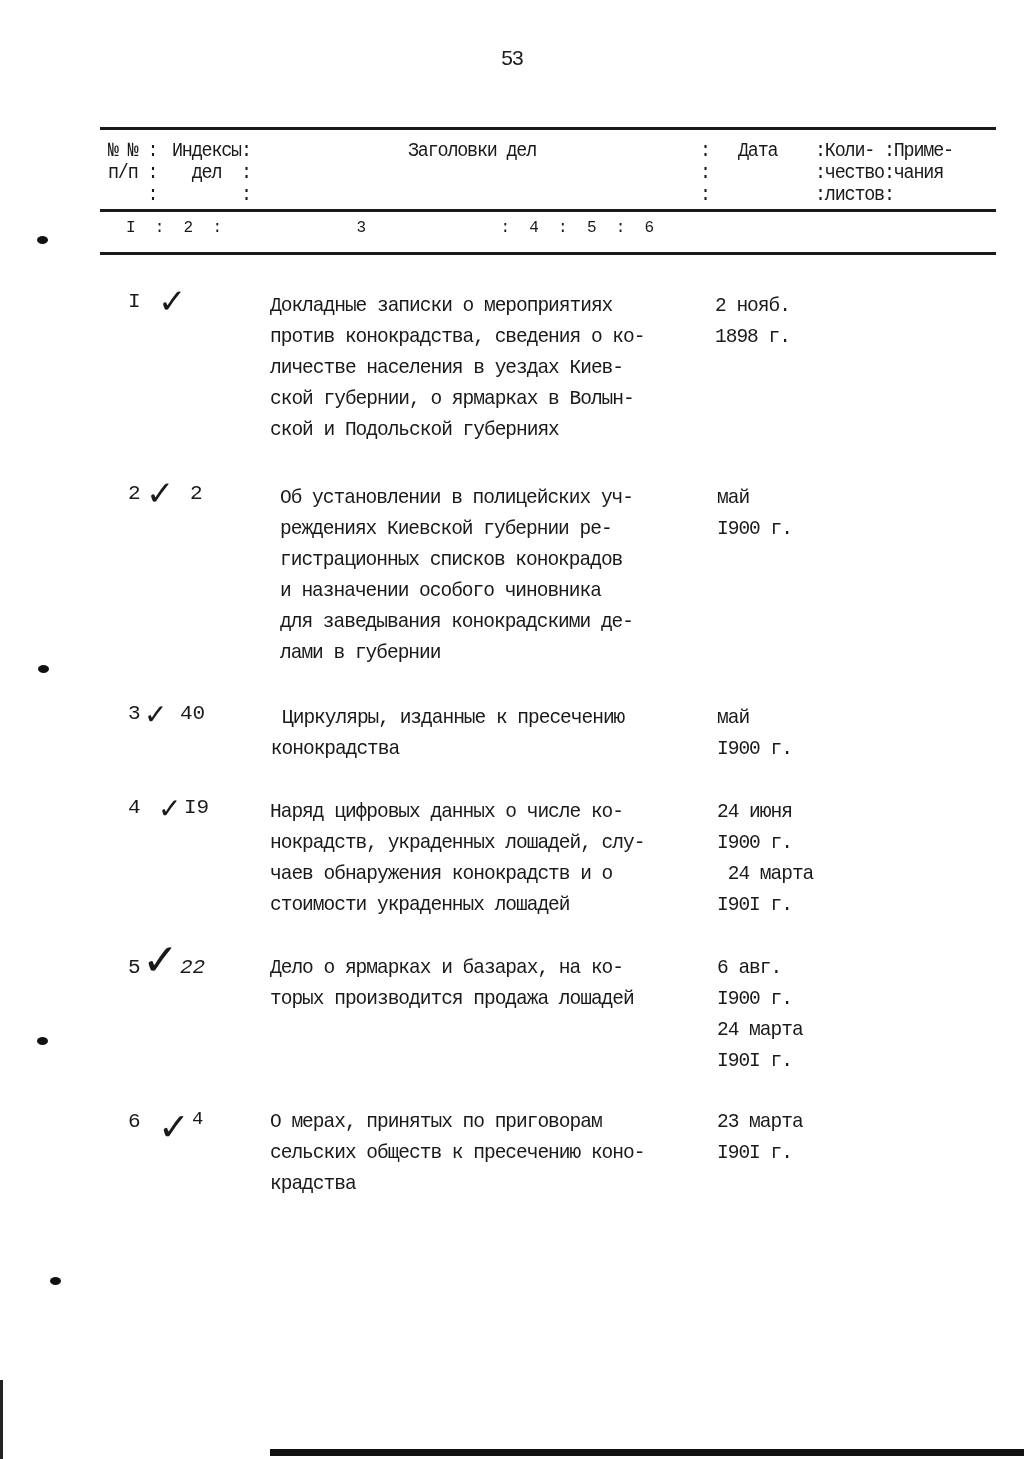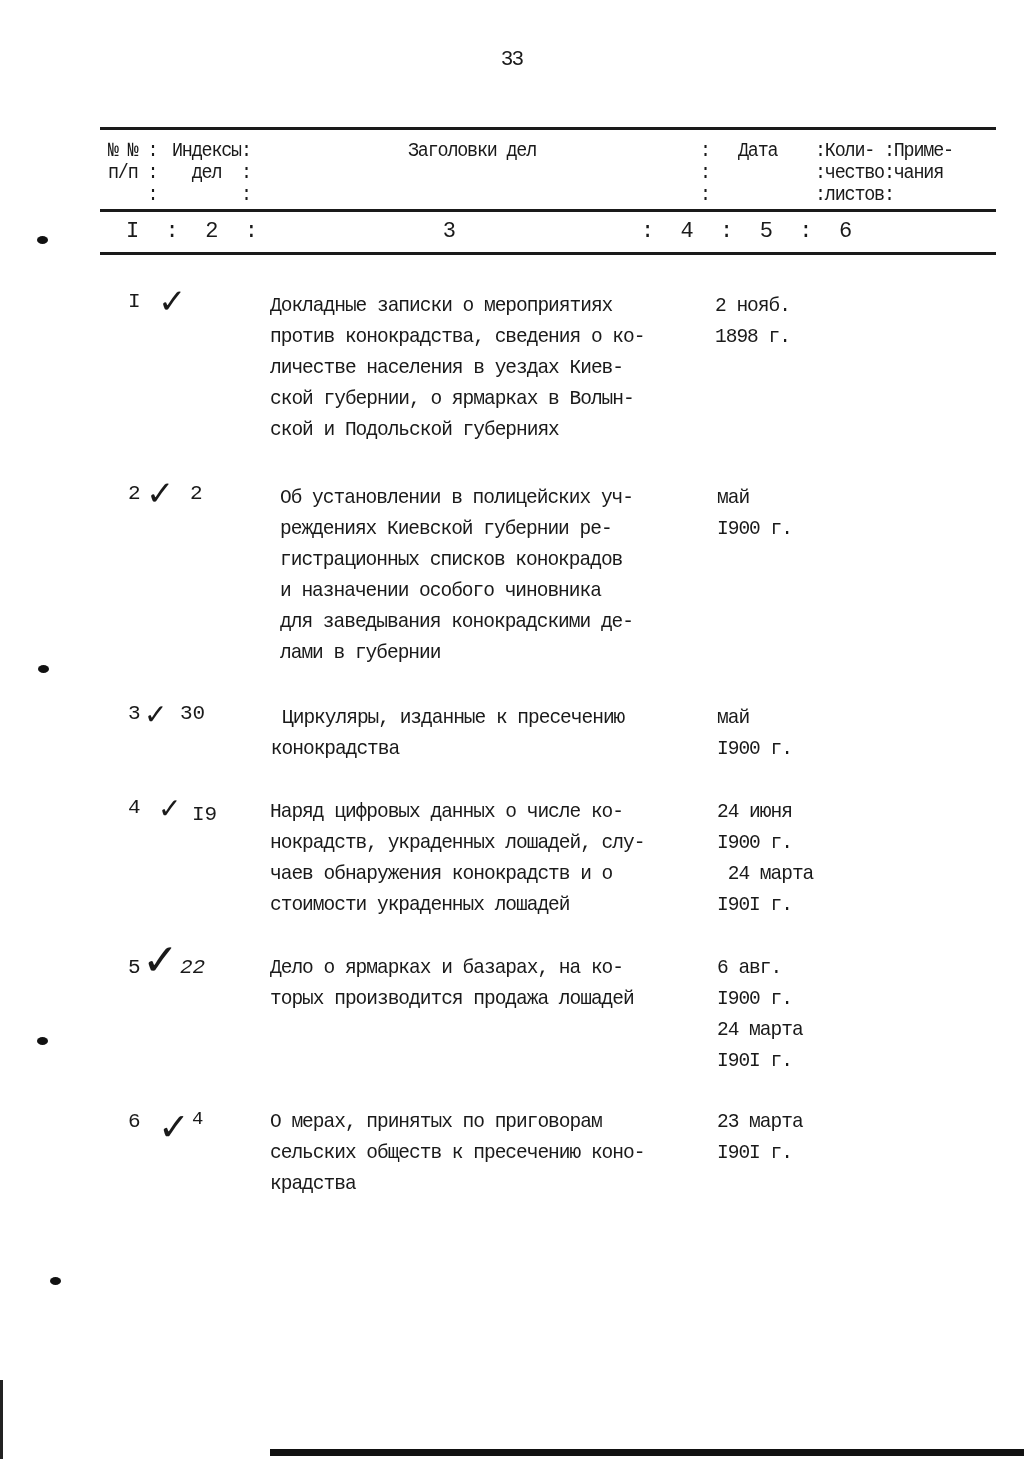--- a/index.html
+++ b/index.html
@@ -10,36 +10,36 @@
     .page-number {
       position: absolute; top: 46px; left: 0; width: 1024px; text-align: center;
       font-family: "Liberation Sans", "DejaVu Sans", sans-serif; font-size: 21px; letter-spacing: -1px;
     }
     .rule { position: absolute; left: 100px; width: 896px; background: #1a1a1a; }
     .rule.r1 { top: 127px; height: 3px; }
     .rule.r2 { top: 209px; height: 3px; }
     .rule.r3 { top: 252px; height: 3px; }
 
     .hdr { position: absolute; font-size: 20px; line-height: 22px; white-space: pre; letter-spacing: -1.3px; transform: scaleX(0.92); transform-origin: left top; }
-    .colnum { position: absolute; top: 219px; font-size: 22px; white-space: pre; }
+    .colnum { position: absolute; top: 219px; font-size: 16px; white-space: pre; }
 
     .entry-no { position: absolute; left: 128px; font-size: 21px; }
     .entry-idx { position: absolute; font-size: 21px; }
     .check { position: absolute; font-family: "DejaVu Sans", sans-serif; font-size: 34px; line-height: 34px; font-weight: 300; }
     .title-lines { position: absolute; left: 270px; font-size: 21px; line-height: 31px; letter-spacing: -1.1px; white-space: pre; transform: scaleX(0.93); transform-origin: left top; }
     .date-lines { position: absolute; left: 717px; font-size: 21px; line-height: 31px; letter-spacing: -1.1px; white-space: pre; transform: scaleX(0.93); transform-origin: left top; }
 
     .punch { position: absolute; width: 11px; height: 8px; border-radius: 50%; background: #111; }
     .bottom-band { position: absolute; left: 270px; right: 0; top: 1449px; height: 7px; background: #111; }
     .left-edge { position: absolute; left: 0; top: 1380px; width: 3px; height: 79px; background: #222; }
   </style>
 </head>
 <body>
 
-<div class="page-number">33</div>
+<div class="page-number">53</div>
 
 <div class="rule r1"></div>
 <div class="hdr" style="top:140px; left:108px;">№ № :
 п/п :
     :</div>
 <div class="hdr" style="top:140px; left:172px;">Индексы:
   дел  :
        :</div>
 <div class="hdr" style="top:140px; left:408px;">Заголовки дел</div>
 <div class="hdr" style="top:140px; left:700px;">:
@@ -75,31 +75,31 @@
 <span>и назначении особого чиновника</span>
 <span>для заведывания конокрадскими де-</span>
 <span>лами в губернии</span></div>
   <div class="date-lines" style="top:482px; left:717px;"><span>май</span>
 <span>I900 г.</span></div>
 </div>
 
 <div>
   <span class="entry-no" style="top:702px;">3</span>
   <span class="check" style="top:698px; left:144px; font-size:28px;">✓</span>
-  <span class="entry-idx" style="top:702px; left:180px;">30</span>
+  <span class="entry-idx" style="top:702px; left:180px;">40</span>
   <div class="title-lines" style="top:702px; left:282px;"><span>Циркуляры, изданные к пресечению</span>
 <span style="margin-left:-12px">конокрадства</span></div>
   <div class="date-lines" style="top:702px; left:717px;"><span>май</span>
 <span>I900 г.</span></div>
 </div>
 
 <div>
   <span class="entry-no" style="top:796px;">4</span>
   <span class="check" style="top:792px; left:158px; font-size:28px;">✓</span>
-  <span class="entry-idx" style="top:796px; left:192px;margin-top:7px;">I9</span>
+  <span class="entry-idx" style="top:796px; left:184px;">I9</span>
   <div class="title-lines" style="top:796px; left:270px;"><span>Наряд цифровых данных о числе ко-</span>
 <span>нокрадств, украденных лошадей, слу-</span>
 <span>чаев обнаружения конокрадств и о</span>
 <span>стоимости украденных лошадей</span></div>
   <div class="date-lines" style="top:796px; left:717px;"><span>24 июня</span>
 <span>I900 г.</span>
 <span> 24 марта</span>
 <span>I90I г.</span></div>
 </div>
 

